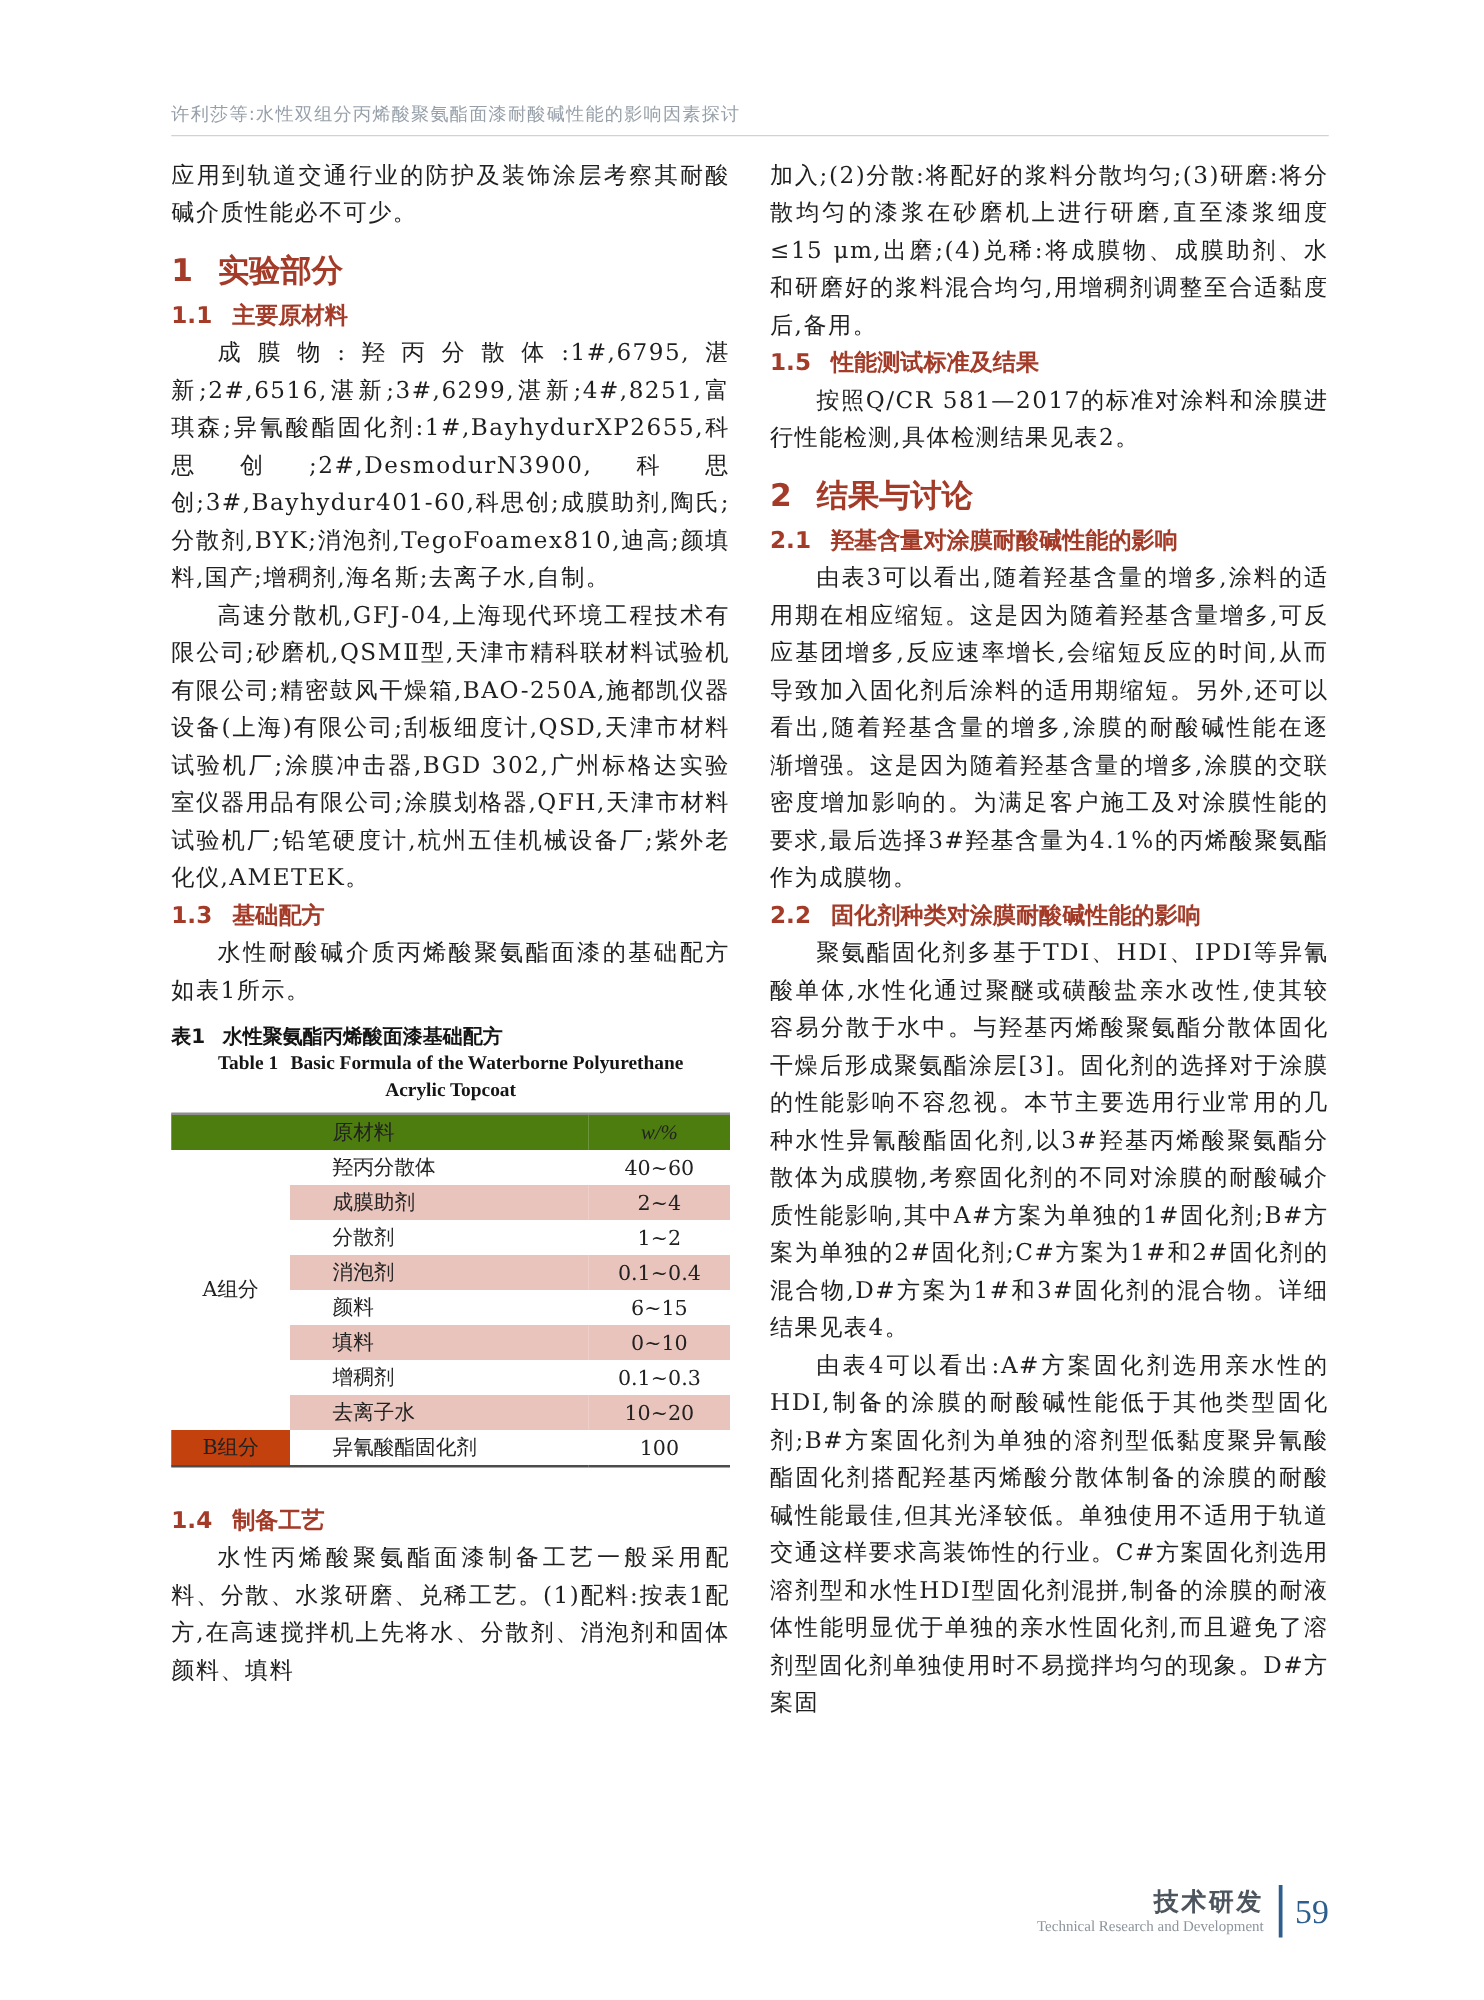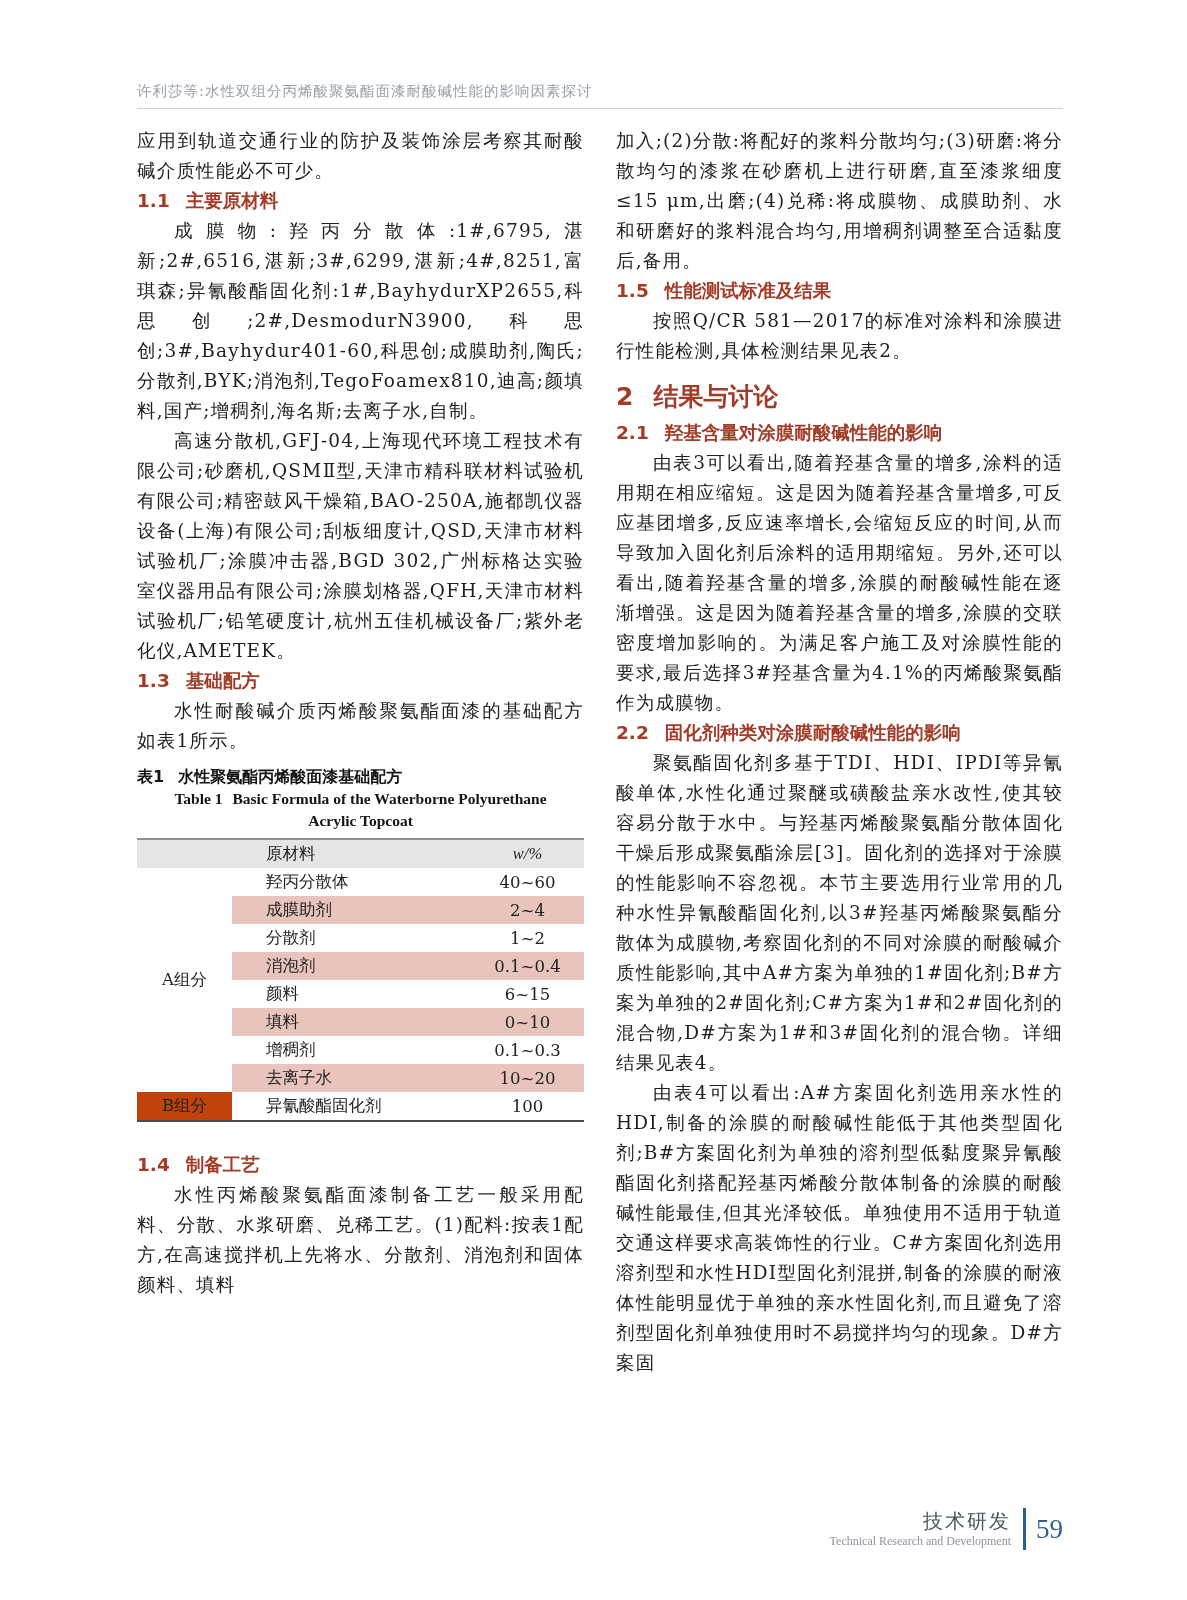--- a/index.html
+++ b/index.html
@@ -32,46 +32,49 @@
           font-family:"Liberation Serif","DejaVu Serif",serif;color:#151515;}
   .cap-en .cap-no{margin-right:10px;}
   
   table.t1{width:100%;border-collapse:collapse;margin-top:6px;
            border-top:2px solid #8f8f8f;border-bottom:2px solid #4c4c4c;
            font-size:16.5px;color:#222;}
   table.t1 td,table.t1 th{height:28px;padding:0;font-weight:normal;vertical-align:middle;}
   .c-group{width:95px;text-align:center;}
   .c-mat{width:205px;text-align:left;padding-left:34px !important;}
   .c-val{text-align:center;}
-  tr.thead th{background:#e5e5e5;}
+  tr.thead th{background:#4d7c0f;}
   tr.thead .c-val{font-style:italic;font-family:"Liberation Serif",serif;}
   tr.alt .c-mat,tr.alt .c-val{background:#e9c4bc;}
   td.groupB{background:#c2410c;}
   
   .footer{position:absolute;right:124px;bottom:50px;display:flex;align-items:center;}
   .f-left{text-align:right;}
-  .f-cn{font-family:"DejaVu Sans","Liberation Sans",sans-serif;font-weight:normal;
+  .f-cn{font-family:"DejaVu Sans","Liberation Sans",sans-serif;font-weight:bold;
         font-size:20px;line-height:24px;color:#4c545e;letter-spacing:2px;}
   .f-en{font-family:"Liberation Serif","DejaVu Serif",serif;font-size:12px;line-height:16px;
         color:#8d949c;}
   .f-bar{width:3px;height:42px;background:#2d5f8e;margin:0 10px 0 12px;}
   .f-num{font-family:"Liberation Serif","DejaVu Serif",serif;font-size:27px;color:#2d5f8e;text-align:right;}
 </style>
 </head>
 <body>
 
 <div class="page">
 
   <div class="running-head">许利莎等:水性双组分丙烯酸聚氨酯面漆耐酸碱性能的影响因素探讨</div>
 
   <div class="columns">
 
     <div class="col">
       <p class="body noindent">应用到轨道交通行业的防护及装饰涂层考察其耐酸碱介质性能必不可少。</p>
 
+      <div class="h1">
+        <span class="num">1</span><span>实验部分</span>
+      </div>
 
       <div class="h2">
         <span class="num">1.1</span><span>主要原材料</span>
       </div>
       <p class="body">成膜物:羟丙分散体:1#,6795,湛新;2#,6516,湛新;3#,6299,湛新;4#,8251,富琪森;异氰酸酯固化剂:1#,BayhydurXP2655,科思创;2#,DesmodurN3900,科思创;3#,Bayhydur401-60,科思创;成膜助剂,陶氏;分散剂,BYK;消泡剂,TegoFoamex810,迪高;颜填料,国产;增稠剂,海名斯;去离子水,自制。</p>
 
       <p class="body">高速分散机,GFJ-04,上海现代环境工程技术有限公司;砂磨机,QSMⅡ型,天津市精科联材料试验机有限公司;精密鼓风干燥箱,BAO-250A,施都凯仪器设备(上海)有限公司;刮板细度计,QSD,天津市材料试验机厂;涂膜冲击器,BGD 302,广州标格达实验室仪器用品有限公司;涂膜划格器,QFH,天津市材料试验机厂;铅笔硬度计,杭州五佳机械设备厂;紫外老化仪,AMETEK。</p>
 
       <div class="h2">
         <span class="num">1.3</span><span>基础配方</span>

